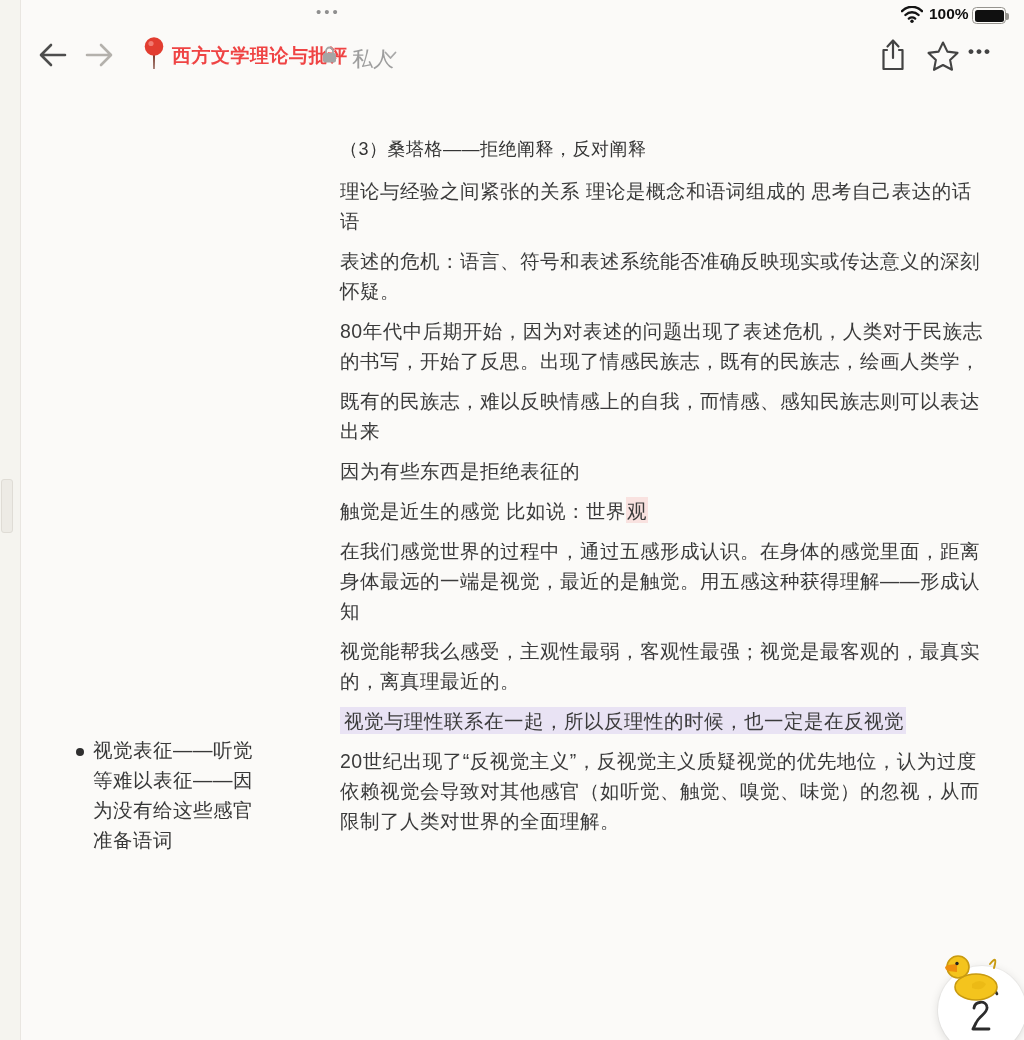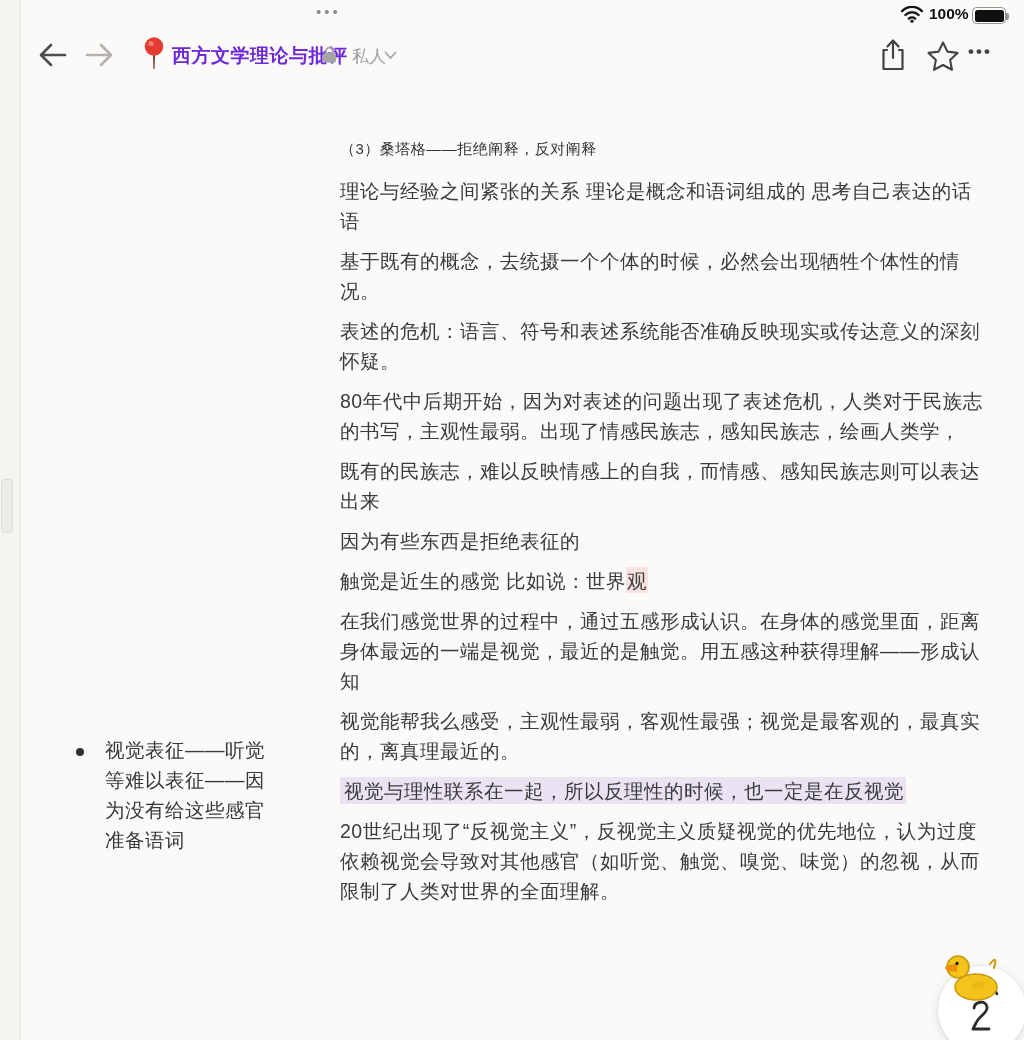--- a/index.html
+++ b/index.html
@@ -24,35 +24,35 @@
     font-weight:600; color:#101010;text-align:center; }
   .battery { position:absolute; left:972px; top:7px; width:34px; height:17px;
     border:1px solid #96948f; border-radius:4.5px; padding:1.5px; }
   .battery .fill { width:100%; height:100%; background:#101010; border-radius:2.5px; }
   .battery .nub { position:absolute; right:-4px; top:5px; width:3px; height:7px;
     background:#96948f; border-radius:0 2px 2px 0; }
 
   
   .toolbar-icon { position:absolute; }
   .title { position:absolute; left:172px; top:43px; font-size:19px; font-weight:600;
-    color:#6d28d9; letter-spacing:0.5px;text-align:right; }
-  .privacy-label { position:absolute; left:342px; top:45px; font-size:17px; color:#9e9e9e;padding-left:10px; }
+    color:#ef4444; letter-spacing:0.5px;text-align:right; }
+  .privacy-label { position:absolute; left:342px; top:45px; font-size:21px; color:#9e9e9e;padding-left:10px; }
   .more-dots { position:absolute; left:968px; top:42px; color:#434343; font-size:17px;
     font-weight:700; letter-spacing:2px; }
 
   
   .margin-bullet { position:absolute; left:76px; top:748px; width:8px; height:8px;
     border-radius:50%; background:#2f2f2f; }
   .margin-note { position:absolute; left:93px; top:735px; width:176px;
     font-size:19.5px; letter-spacing:0.5px; line-height:30px; color:#383838;
-    word-break:break-all;margin-left:12px; }
+    word-break:break-all; }
 
   
   .doc { position:absolute; left:340px; top:134px; width:644px; }
-  .doc-heading { font-size:15px; letter-spacing:0.5px; line-height:30px;
+  .doc-heading { font-size:18px; letter-spacing:0.5px; line-height:30px;
     color:#353535; margin-bottom:12px; }
   .para { font-size:19.5px; letter-spacing:0.5px; line-height:30px;
     color:#3b3b3b; margin-bottom:10px; word-break:break-all; }
   .hl-pink { background:#f9e2e0; padding:3px 1px 1px 1px; }
   .hl-lavender { background:#e9e3f4; padding:3px 2px 2px 4px; }
 
   
   .float-btn { position:absolute; left:938px; top:966px; width:88px; height:88px;
     background:#ffffff; border-radius:50%;
     box-shadow:0 2px 10px rgba(0,0,0,0.13), 0 0 0 1px rgba(0,0,0,0.03); }
@@ -106,23 +106,22 @@
 </svg>
 <div class="more-dots">•••</div>
 
 <div class="margin-bullet"></div>
 <div class="margin-note">视觉表征——听觉等难以表征——因为没有给这些感官准备语词</div>
 
 <div class="doc">
   <div class="doc-heading">（3）桑塔格——拒绝阐释，反对阐释</div>
   <div>
       <div class="para"><span>理论与经验之间紧张的关系 理论是概念和语词组成的 思考自己表达的话语</span></div>
-      <div class="para"><span>基于既有的概念，去统摄一个个体的时候，必然会出现牺牲个体性的情况。</span></div>
       <div class="para"><span>表述的危机：语言、符号和表述系统能否准确反映现实或传达意义的深刻怀疑。</span></div>
-      <div class="para"><span>80年代中后期开始，因为对表述的问题出现了表述危机，人类对于民族志的书写，主观性最弱。出现了情感民族志，感知民族志，绘画人类学，</span></div>
+      <div class="para"><span>80年代中后期开始，因为对表述的问题出现了表述危机，人类对于民族志的书写，开始了反思。出现了情感民族志，既有的民族志，绘画人类学，</span></div>
       <div class="para"><span>既有的民族志，难以反映情感上的自我，而情感、感知民族志则可以表达出来</span></div>
       <div class="para"><span>因为有些东西是拒绝表征的</span></div>
       <div class="para"><span>触觉是近生的感觉 比如说：世界</span><span class="hl-pink">观</span></div>
       <div class="para"><span>在我们感觉世界的过程中，通过五感形成认识。在身体的感觉里面，距离身体最远的一端是视觉，最近的是触觉。用五感这种获得理解——形成认知</span></div>
       <div class="para"><span>视觉能帮我么感受，主观性最弱，客观性最强；视觉是最客观的，最真实的，离真理最近的。</span></div>
       <div class="para"><span class="hl-lavender">视觉与理性联系在一起，所以反理性的时候，也一定是在反视觉</span></div>
       <div class="para"><span>20世纪出现了“反视觉主义”，反视觉主义质疑视觉的优先地位，认为过度依赖视觉会导致对其他感官（如听觉、触觉、嗅觉、味觉）的忽视，从而限制了人类对世界的全面理解。</span></div>
     </div>
 </div>
 

